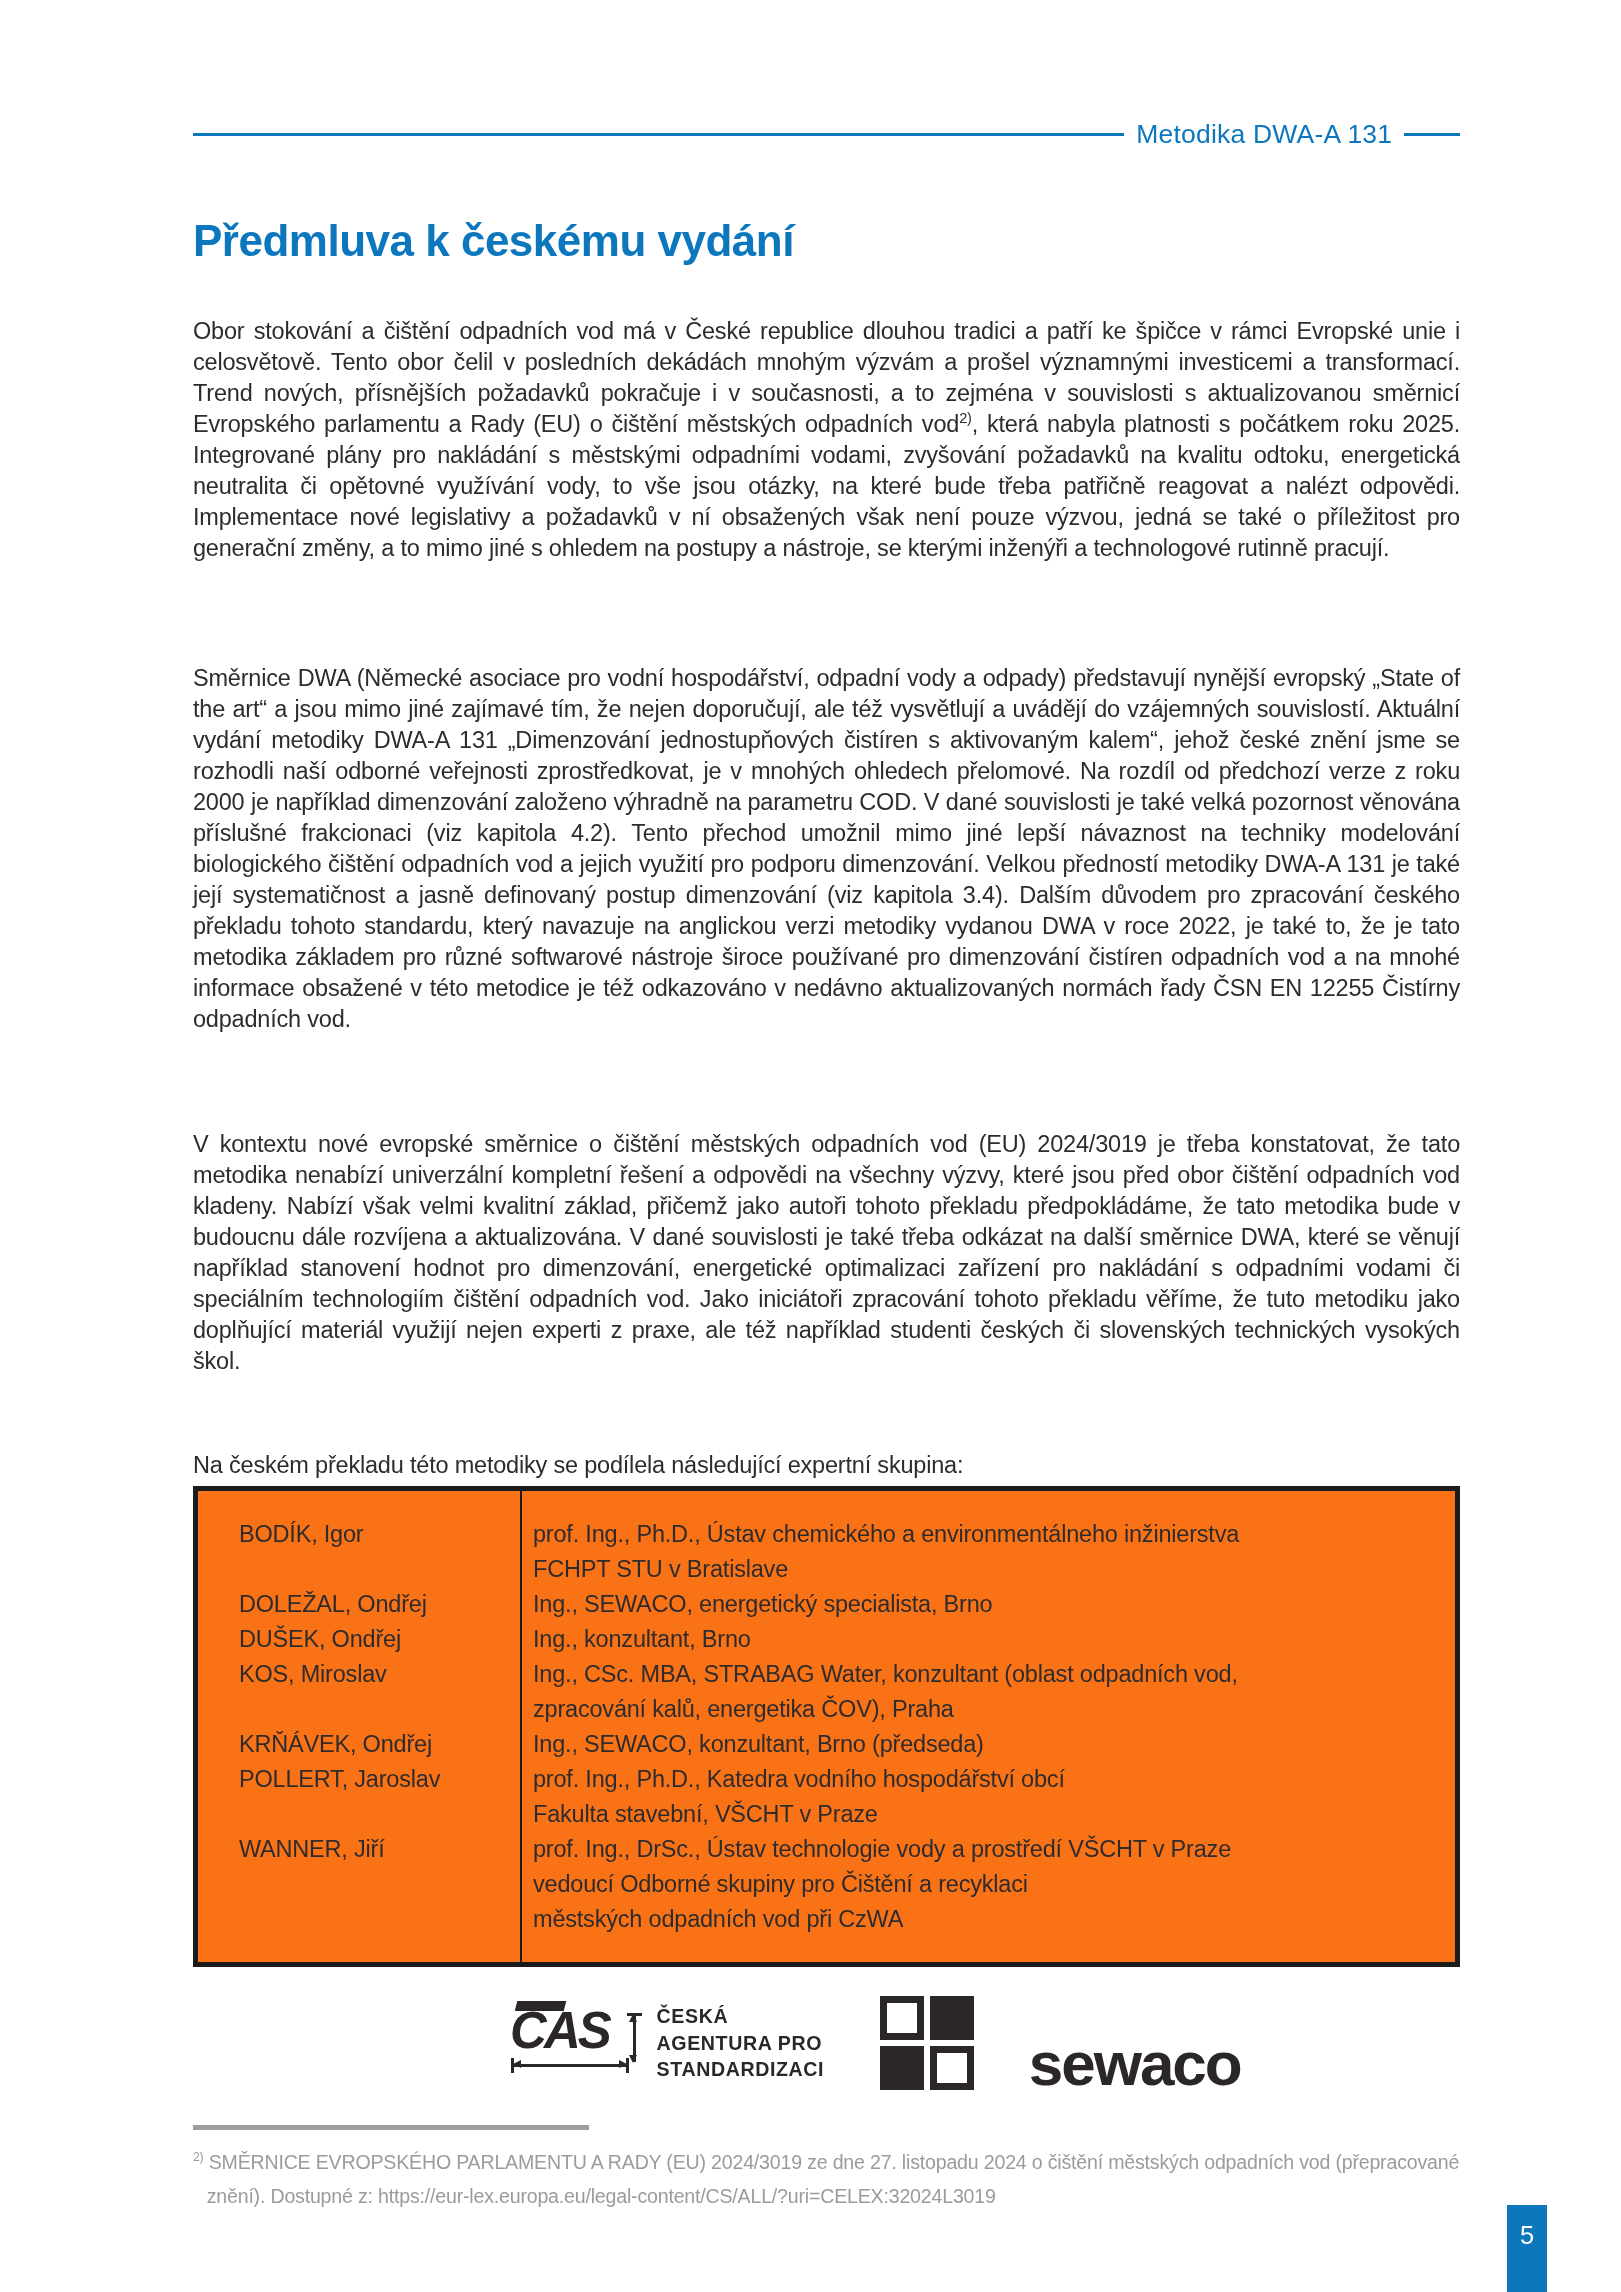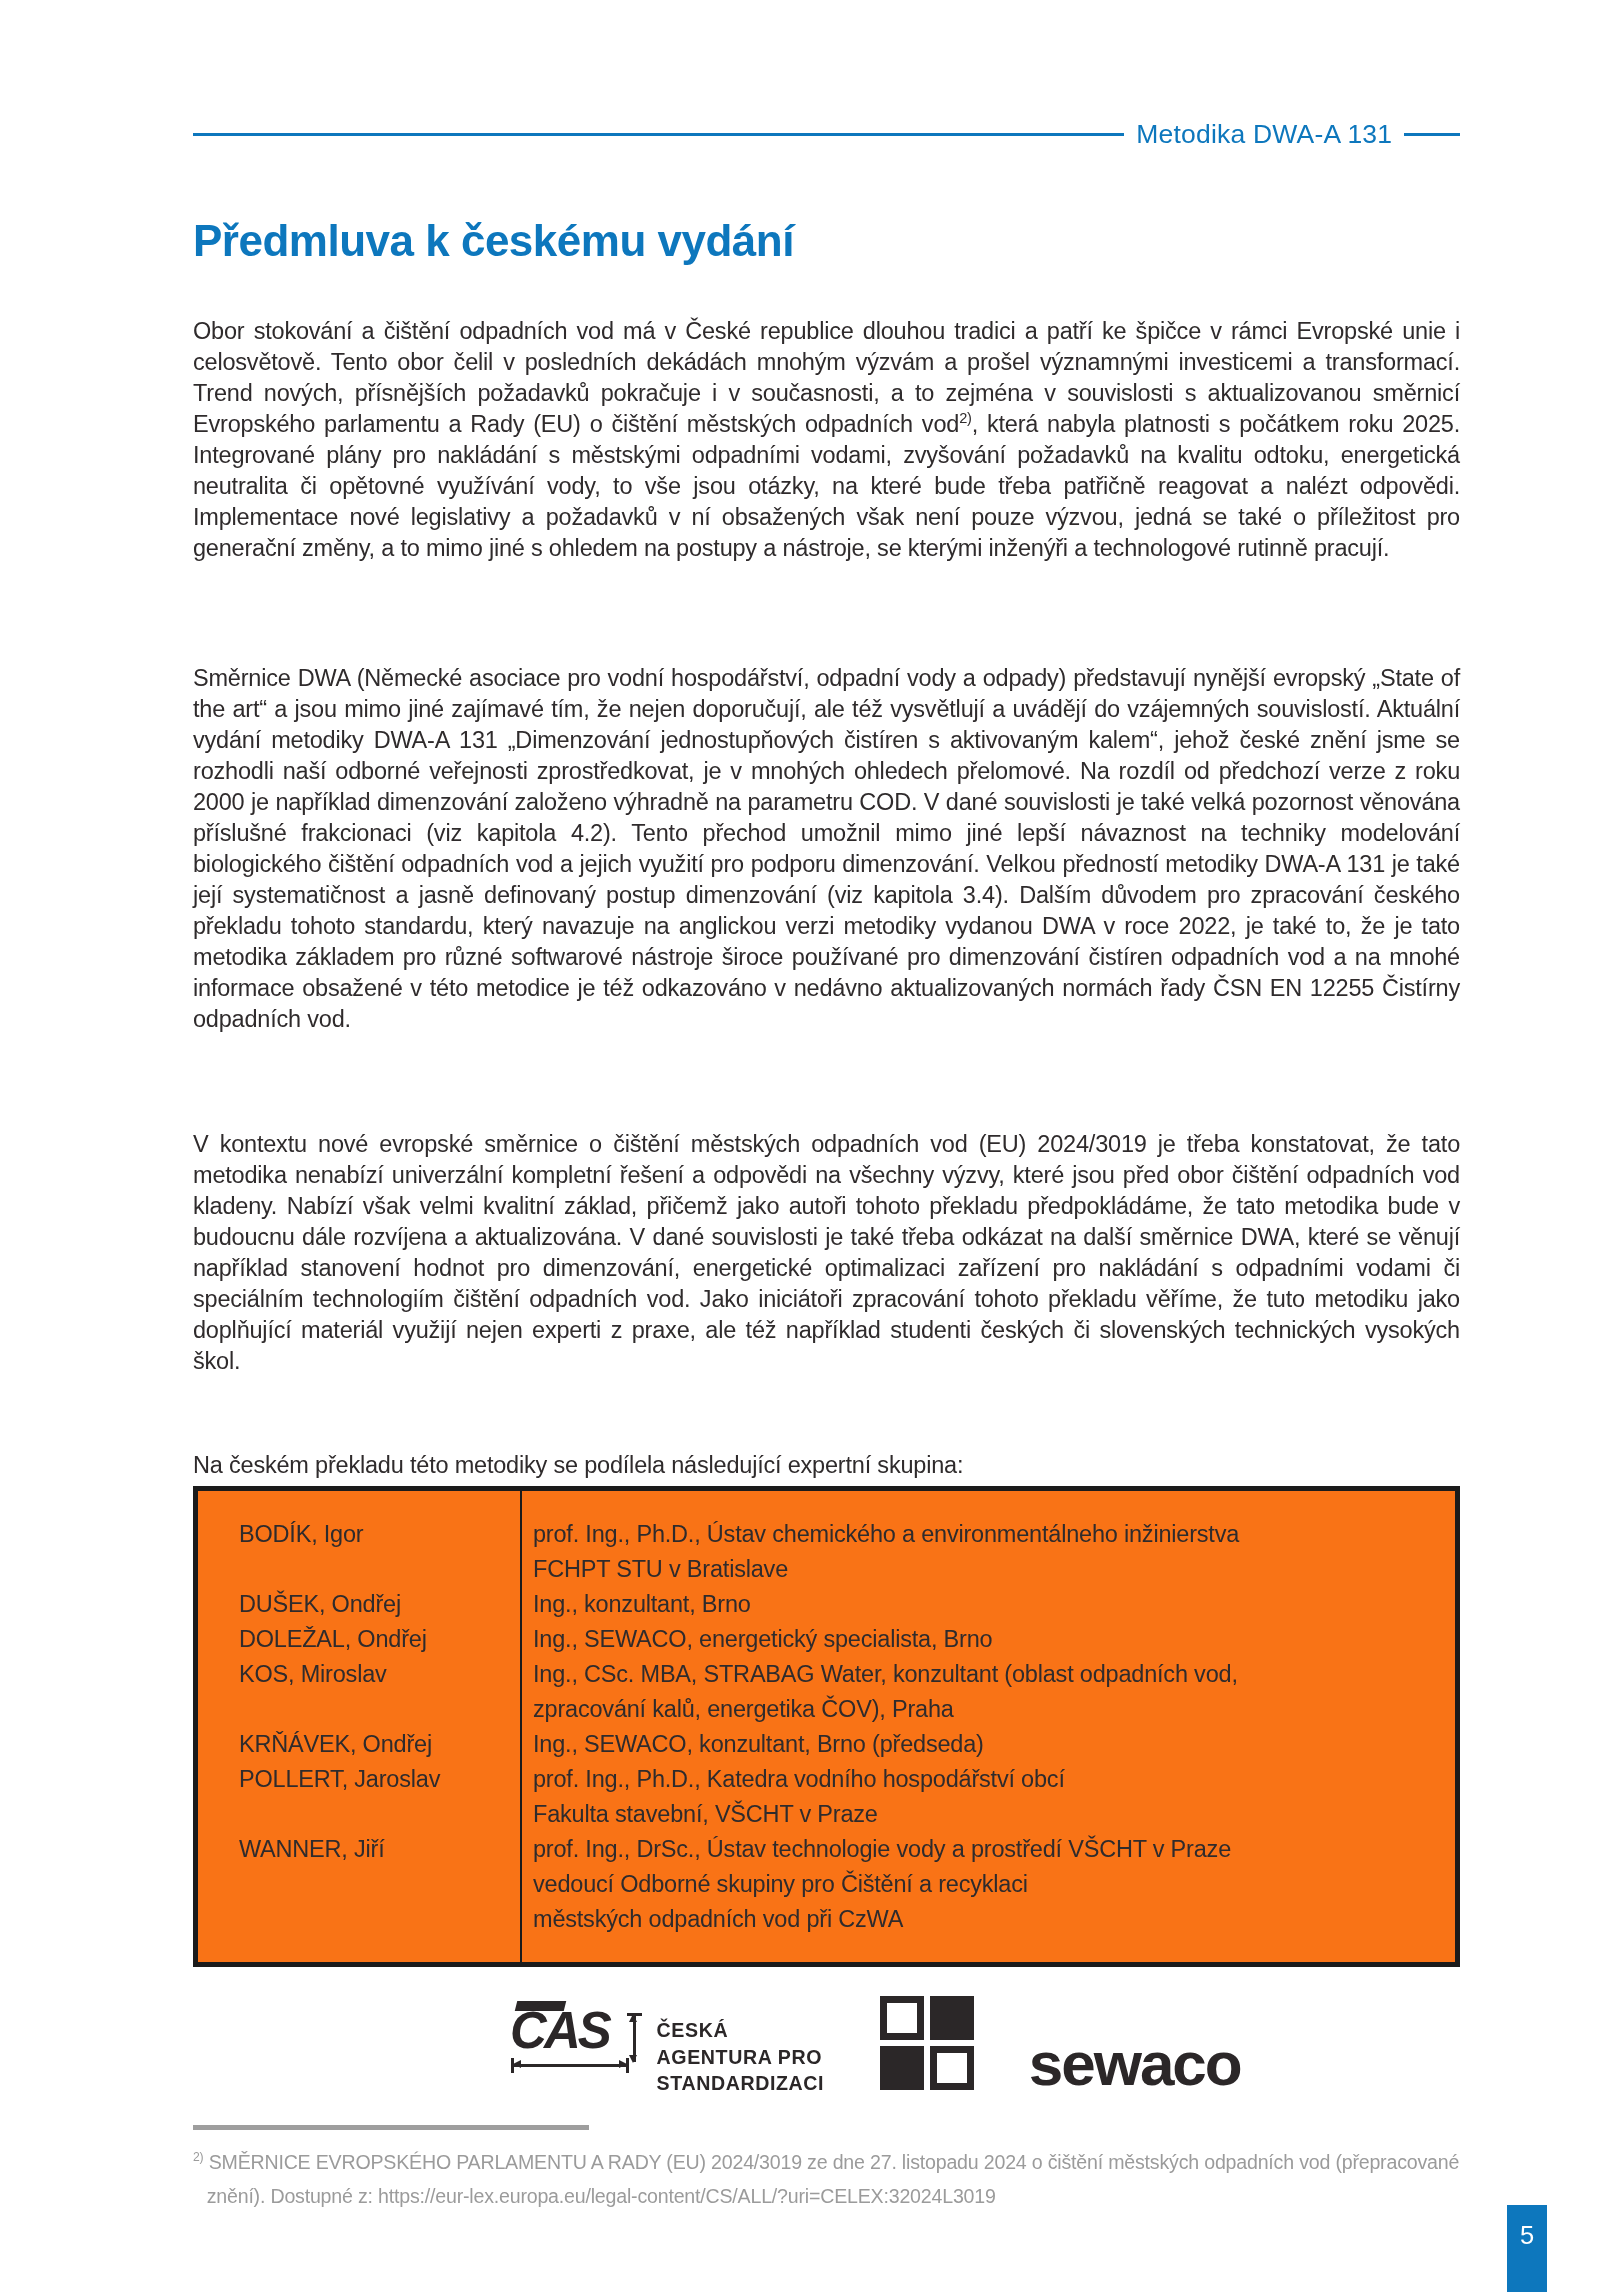--- a/index.html
+++ b/index.html
@@ -70,21 +70,21 @@
   .cas-vdim{position:absolute;right:2.9px;top:13.7px;width:2.9px;height:47px;background:var(--logo);}
   .cas-vdim::before{content:"";position:absolute;left:-5.9px;top:-2px;width:14.7px;height:2.9px;background:var(--logo);}
   .arr{position:absolute;width:0;height:0;}
   .cas-vdim .up{left:-3.9px;top:-1px;border-left:4.9px solid transparent;border-right:4.9px solid transparent;border-bottom:8.8px solid var(--logo);}
   .cas-vdim .down{left:-3.9px;bottom:-1px;border-left:4.9px solid transparent;border-right:4.9px solid transparent;border-top:8.8px solid var(--logo);}
   .cas-hdim{position:absolute;left:2px;top:63px;width:116px;height:2.9px;background:var(--logo);}
   .cas-hdim::before{content:"";position:absolute;left:-1px;top:-5.9px;width:2.9px;height:14.7px;background:var(--logo);}
   .cas-hdim::after{content:"";position:absolute;right:-1px;top:-5.9px;width:2.9px;height:14.7px;background:var(--logo);}
   .cas-hdim .left{left:1px;top:-3.9px;border-top:4.9px solid transparent;border-bottom:4.9px solid transparent;border-right:8.8px solid var(--logo);}
   .cas-hdim .right{right:1px;top:-3.9px;border-top:4.9px solid transparent;border-bottom:4.9px solid transparent;border-left:8.8px solid var(--logo);}
-  .cas-text{font-size:19.6px;font-weight:bold;line-height:26.5px;letter-spacing:0.6px;margin-top:16px;white-space:nowrap;}
+  .cas-text{font-size:19.6px;font-weight:bold;line-height:26.5px;letter-spacing:0.6px;margin-top:2px;white-space:nowrap;}
   
   .sewaco-logo{position:absolute;left:880px;top:1996px;display:flex;align-items:flex-end;color:var(--logo);gap:47px;}
   .sw-grid{display:grid;grid-template-columns:44px 44px;grid-template-rows:44px 44px;gap:5.9px;}
   .sw{display:block;box-sizing:border-box;width:44px;height:44px;}
   .sw.filled{background:var(--logo);}
   .sw.outlined{background:#fff;border:7.8px solid var(--logo);}
   .sw-word{font-size:62px;font-weight:bold;letter-spacing:-2px;line-height:0.82;margin-left:7.8px;}
   
   .footnote-rule{position:absolute;left:193px;top:2125px;width:396px;height:4.9px;background:#9e9e9e;}
   .footnote{
@@ -122,29 +122,29 @@
 
   <div class="roster-table" id="roster">
       <div class="roster-row">
         <div class="roster-name">BODÍK, Igor</div>
         <div class="roster-desc">
           <div>prof. Ing., Ph.D., Ústav chemického a environmentálneho inžinierstva</div>
           <div>FCHPT STU v Bratislave</div>
         </div>
       </div>
       <div class="roster-row">
+        <div class="roster-name">DOLEŽAL, Ondřej</div>
+        <div class="roster-desc">
+          <div>Ing., SEWACO, energetický specialista, Brno</div>
+        </div>
+      </div>
+      <div class="roster-row">
         <div class="roster-name">DUŠEK, Ondřej</div>
         <div class="roster-desc">
           <div>Ing., konzultant, Brno</div>
-        </div>
-      </div>
-      <div class="roster-row">
-        <div class="roster-name">DOLEŽAL, Ondřej</div>
-        <div class="roster-desc">
-          <div>Ing., SEWACO, energetický specialista, Brno</div>
         </div>
       </div>
       <div class="roster-row">
         <div class="roster-name">KOS, Miroslav</div>
         <div class="roster-desc">
           <div>Ing., CSc. MBA, STRABAG Water, konzultant (oblast odpadních vod,</div>
           <div>zpracování kalů, energetika ČOV), Praha</div>
         </div>
       </div>
       <div class="roster-row">

